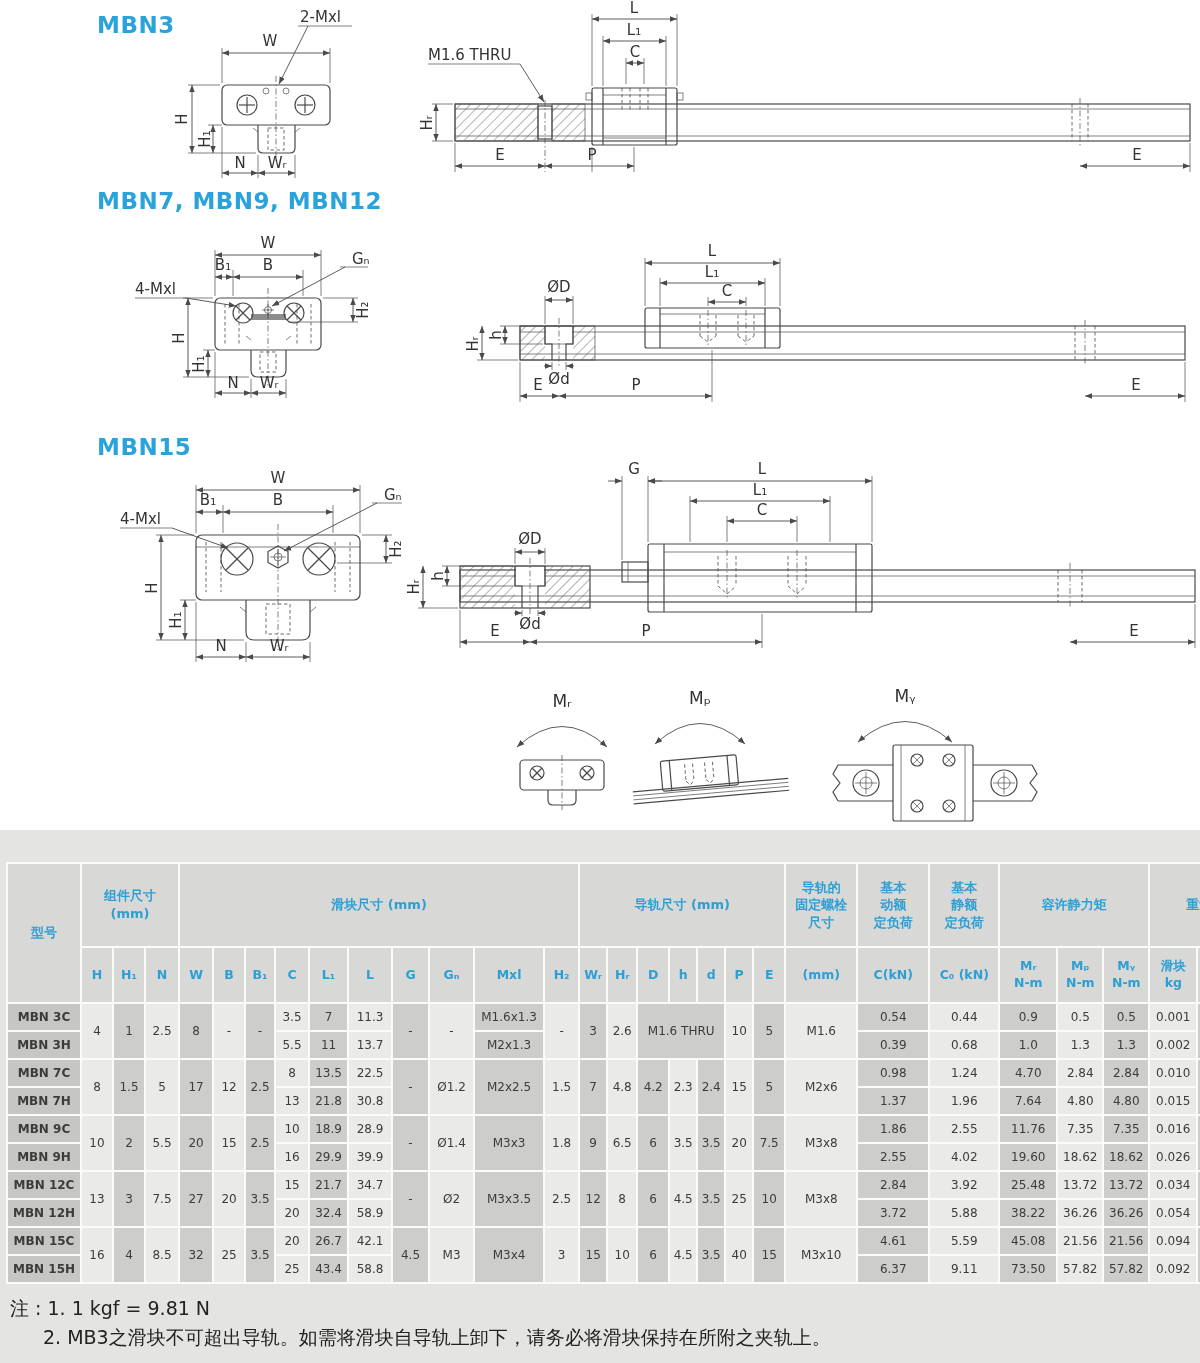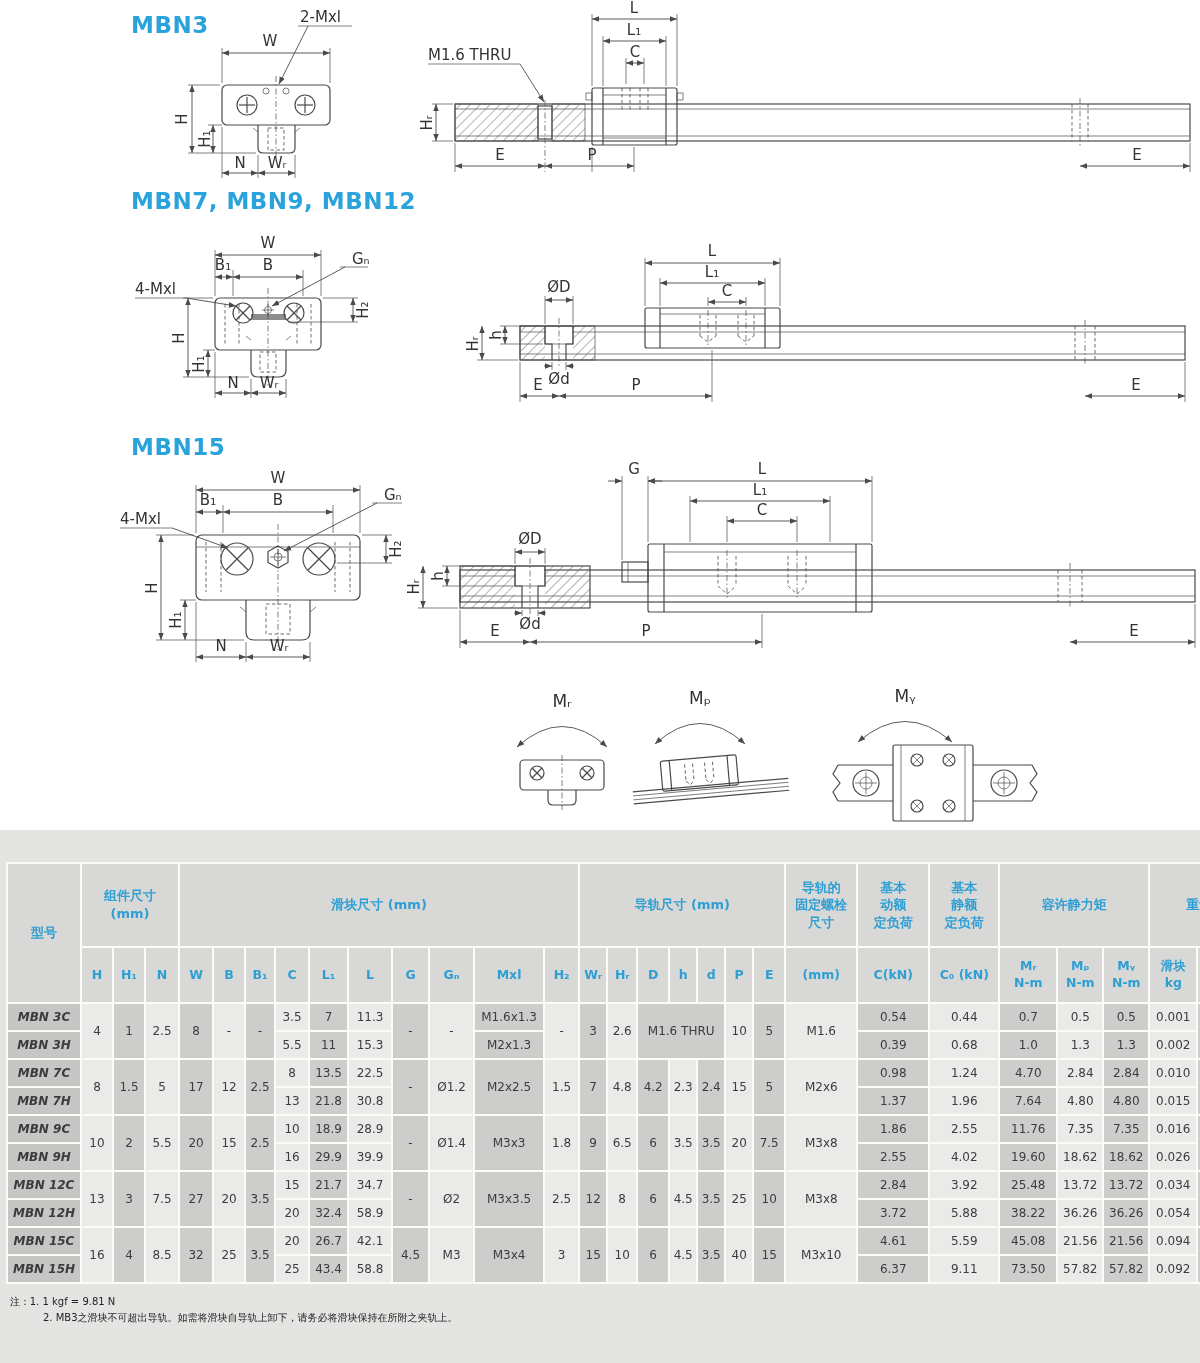--- a/index.html
+++ b/index.html
@@ -1,37 +1,37 @@
 <!DOCTYPE html>
 <html><head>
 <meta charset="utf-8">
 <style>
   html,body{margin:0;padding:0;background:#fff;}
   body{font-family:"DejaVu Sans","Liberation Sans",sans-serif;}
   #page{position:relative;width:1200px;height:1363px;background:#ffffff;overflow:hidden;}
-  .sec-title{position:absolute;color:#2aa2dc;font-size:23px;font-weight:bold;letter-spacing:.5px;margin-left:34px;}
+  .sec-title{position:absolute;color:#2aa2dc;font-size:23px;font-weight:bold;letter-spacing:.5px;}
   #draw-layer{position:absolute;left:0;top:0;}
   
   .ln{stroke:#4a4a4a;stroke-width:1.2;fill:none;}
   .thin{stroke:#4a4a4a;stroke-width:.7;fill:none;}
   .dim{stroke:#4a4a4a;stroke-width:.9;fill:none;}
   .cl{stroke:#4a4a4a;stroke-width:.7;stroke-dasharray:6 2.5 1.5 2.5;fill:none;}
   .hid{stroke:#4a4a4a;stroke-width:.8;stroke-dasharray:3.5 2.5;fill:none;}
   text.mlab{font:15px "DejaVu Sans",sans-serif;fill:#333;}
   
   #panel{position:absolute;left:0;top:830px;width:1200px;height:533px;background:#e4e4e2;}
   table.spec{border-collapse:separate;border-spacing:2px;table-layout:fixed;width:1188px;margin:32px auto 0 6px;background:#fbfbfa;}
   table.spec th{background:#d8d8d6;color:#2e9fd4;font-weight:bold;font-size:13px;text-align:center;vertical-align:middle;white-space:pre-line;line-height:1.35;padding:2px 1px;}
   table.spec td{font-size:12px;color:#3c3c3c;text-align:center;vertical-align:middle;height:26px;padding:0 1px;white-space:nowrap;overflow:hidden;}
   td.c-light{background:#eaeae8;}
   td.c-dark{background:#cdcdcb;}
-  td.model{background:#c6c6c4;text-align:left;padding-left:8px;font-weight:bold;color:#2e2e2e;font-size:12px;font-style:italic;}
+  td.model{background:#c6c6c4;text-align:left;padding-left:8px;font-weight:bold;color:#2e2e2e;font-size:12px;}
   tr.hdr1 th{height:78px;}
   tr.hdr2 th{height:50px;font-size:12.5px;}
-  .notes{margin:10px 4px 0 10px;font-size:10px;color:#222;line-height:1.55;}
+  .notes{margin:10px 4px 0 10px;font-size:19px;color:#222;line-height:1.55;}
   .notes .n2{margin-left:33px;}
 </style>
 </head>
 <body>
 
 <div id="page">
 
   <div class="sec-title" style="left:97px;top:12px;">MBN3</div>
   <div class="sec-title" style="left:97px;top:188px;text-align:center;">MBN7, MBN9, MBN12</div>
   <div class="sec-title" style="left:97px;top:434px;">MBN15</div>
@@ -583,31 +583,31 @@
             <td class="c-dark">M1.6x1.3</td>
             <td class="c-light" rowspan="2">-</td>
             <td class="c-dark" rowspan="2">3</td>
             <td class="c-light" rowspan="2">2.6</td>
             <td class="c-dark" rowspan="2" colspan="3">M1.6 THRU</td>
             <td class="c-light" rowspan="2">10</td>
             <td class="c-dark" rowspan="2">5</td>
             <td class="c-light" rowspan="2">M1.6</td>
             <td class="c-dark">0.54</td>
             <td class="c-light">0.44</td>
-            <td class="c-dark">0.7</td>
+            <td class="c-dark">0.9</td>
             <td class="c-light">0.5</td>
             <td class="c-dark">0.5</td>
             <td class="c-light">0.001</td>
             <td class="c-dark" rowspan="2">0.05</td>
           </tr>
           <tr>
             <td class="model">MBN 3H</td>
             <td class="c-light">5.5</td>
             <td class="c-dark">11</td>
-            <td class="c-light">15.3</td>
+            <td class="c-light">13.7</td>
             <td class="c-dark">M2x1.3</td>
             <td class="c-dark">0.39</td>
             <td class="c-light">0.68</td>
             <td class="c-dark">1.0</td>
             <td class="c-light">1.3</td>
             <td class="c-dark">1.3</td>
             <td class="c-light">0.002</td>
           </tr>
           <tr>
             <td class="model">MBN 7C</td>

